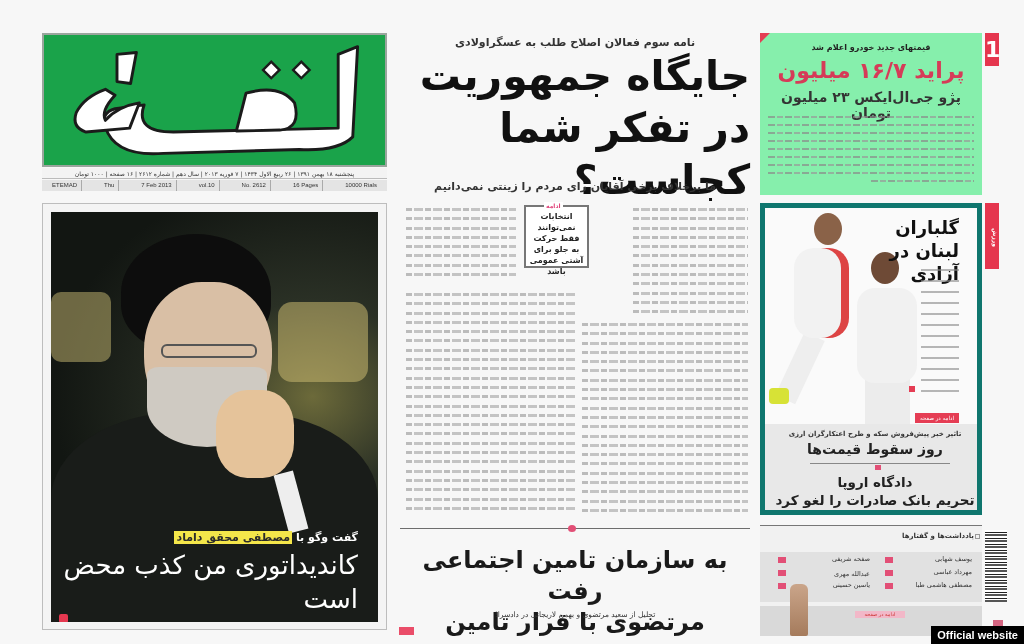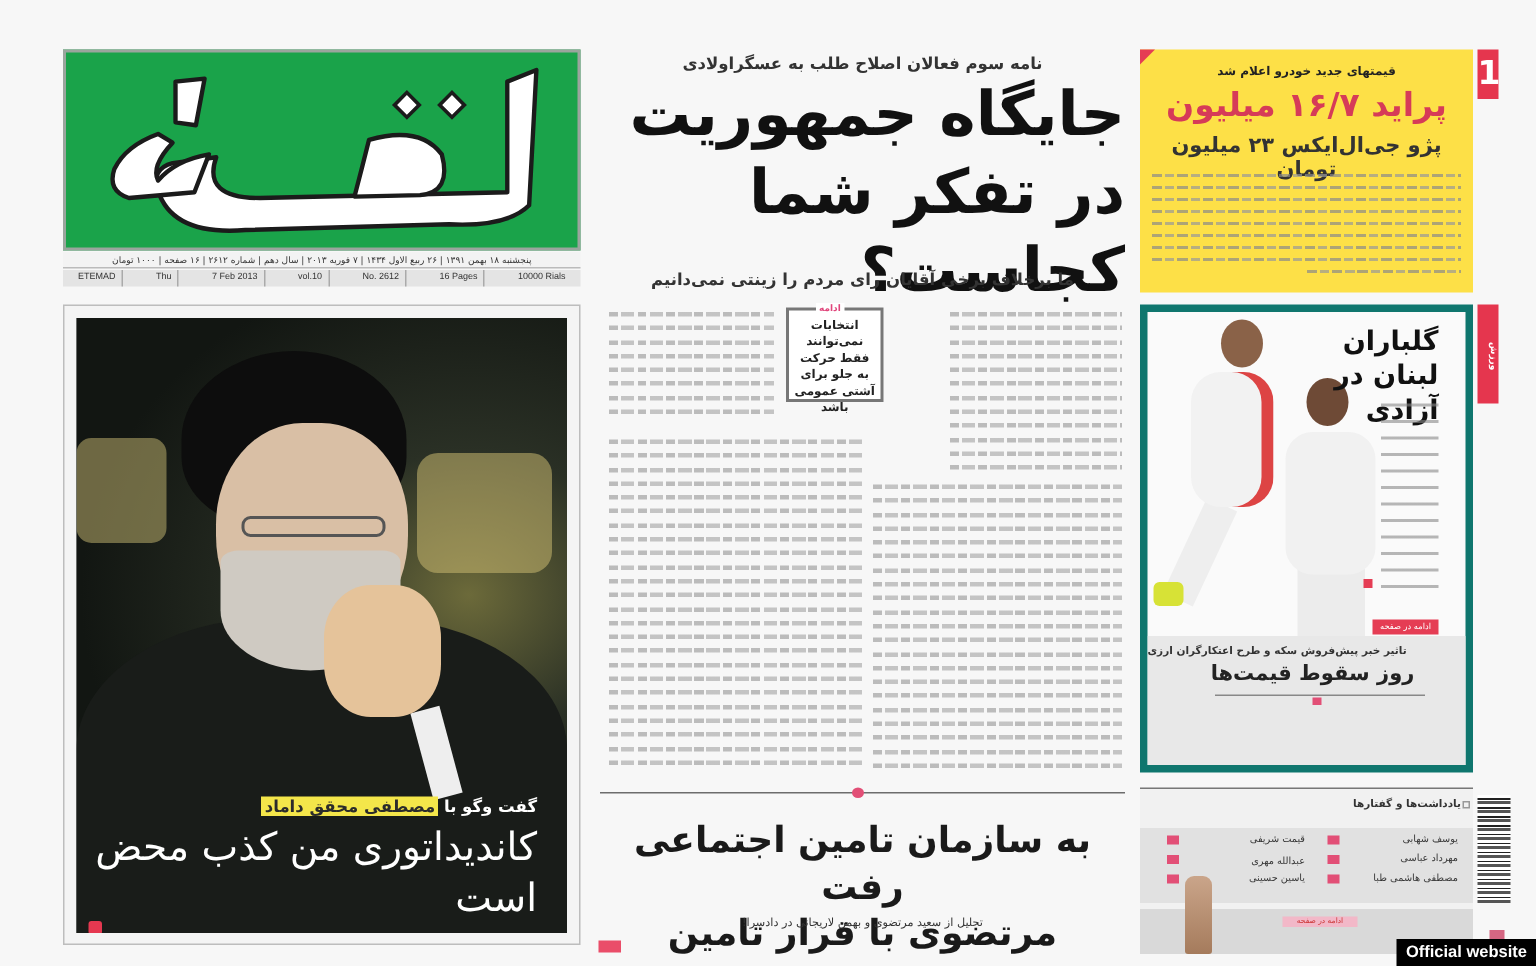--- a/index.html
+++ b/index.html
@@ -49,21 +49,21 @@
   .quote-box .txt { font-size: 8px; line-height: 11px; font-weight: bold; color: #222; }
 
   .rule { position: absolute; height: 1px; background: #6d6d6d; }
   .rule-dot { position: absolute; width: 8px; height: 7px; background: #e24f76; border-radius: 50%; }
 
   .bottom-headline { position: absolute; left: 400px; top: 545px; width: 350px; text-align: center; font-size: 24px; line-height: 31px; font-weight: bold; color: #1a1a1a; direction: rtl; }
   .bottom-sub { position: absolute; left: 405px; top: 610px; width: 340px; text-align: center; font-size: 7.5px; color: #333; direction: rtl; }
   .bottom-marker { position: absolute; left: 399px; top: 627px; width: 15px; height: 8px; background: #ea4d69; }
 
   
-  .r-box1 { position: absolute; left: 760px; top: 33px; width: 222px; height: 162px; background: #fde047; }
+  .r-box1 { position: absolute; left: 760px; top: 33px; width: 222px; height: 162px; background: #86efac; }
   .r-box1 .corner { position: absolute; left: 0; top: 0; width: 0; height: 0; border-top: 10px solid #e53d54; border-right: 10px solid transparent; }
   .r-kicker { position: absolute; left: 0; top: 10px; width: 222px; text-align: center; font-size: 8px; font-weight: bold; color: #222; direction: rtl; }
   .r-headline { position: absolute; left: 0; top: 24px; width: 222px; text-align: center; font-size: 22px; font-weight: bold; color: #d63b58; direction: rtl; line-height: 28px; }
   .r-sub { position: absolute; left: 0; top: 56px; width: 222px; text-align: center; font-size: 14px; font-weight: bold; color: #333; direction: rtl; }
   .r-body { position: absolute; left: 8px; top: 80px; width: 206px; height: 72px; }
   .r-body .ln { display: block; height: 8px; background: repeating-linear-gradient(90deg, #8a8a8a 0 7px, transparent 7px 9px, #999 9px 15px, transparent 15px 17px); background-size: 100% 2px; background-position: 0 3px; background-repeat: no-repeat; opacity: .7; }
 
   .page-badge { position: absolute; width: 14px; background: #e5364e; color: #fff; font-weight: bold; text-align: center; }
   .badge-1 { left: 985px; top: 33px; height: 33px; font-size: 22px; line-height: 33px; }
   .badge-2 { left: 985px; top: 203px; height: 66px; font-size: 6px; writing-mode: vertical-rl; padding-top: 3px; }
@@ -79,21 +79,21 @@
   .p2-body { position: absolute; left: 12px; top: 40px; width: 60px; height: 95px; background: #f1f1f1; border-radius: 18px; }
   .p2-legs { position: absolute; left: 20px; top: 130px; width: 45px; height: 60px; background: #ececec; }
   .p2-socks { position: absolute; left: 18px; top: 180px; width: 48px; height: 20px; background: #2d9a4f; }
   .r2-headline { position: absolute; right: 18px; top: 8px; width: 100px; text-align: right; font-size: 18px; line-height: 23px; font-weight: bold; color: #111; direction: rtl; }
   .r2-body { position: absolute; right: 18px; top: 56px; width: 42px; }
   .r2-body .ln { display: block; height: 11px; background: linear-gradient(90deg, transparent 0 4px, #888 4px 100%); background-size: 100% 2px; background-position: 0 5px; background-repeat: no-repeat; opacity: .6; }
   .r2-more { position: absolute; right: 18px; top: 205px; width: 44px; height: 10px; background: #e53d54; font-size: 5.5px; color: #fff; text-align: center; line-height: 10px; direction: rtl; }
   .r2-tiny-square { position: absolute; right: 62px; top: 178px; width: 6px; height: 6px; background: #e53d54; }
 
   .r2-sub-area { position: absolute; left: 0; top: 216px; width: 220px; height: 95px; background: #e8e8e8; }
-  .r2-k1 { position: absolute; left: 0; top: 6px; width: 220px; text-align: left; font-size: 7px; font-weight: bold; color: #333; direction: rtl; }
+  .r2-k1 { position: absolute; left: 0; top: 6px; width: 220px; text-align: center; font-size: 7px; font-weight: bold; color: #333; direction: rtl; }
   .r2-h1 { position: absolute; left: 0; top: 17px; width: 220px; text-align: center; font-size: 14px; font-weight: bold; color: #222; direction: rtl; }
   .r2-divider { position: absolute; left: 45px; top: 39px; width: 140px; height: 1px; background: #888; }
   .r2-dot { position: absolute; left: 110px; top: 41px; width: 6px; height: 5px; background: #e24f76; }
   .r2-h2 { position: absolute; left: 0; top: 49px; width: 220px; text-align: center; font-size: 13.5px; line-height: 18px; font-weight: bold; color: #222; direction: rtl; }
   .r2-dot2 { position: absolute; left: 110px; top: 88px; width: 6px; height: 5px; background: #e24f76; }
 
   .r-box3 { position: absolute; left: 760px; top: 525px; width: 222px; height: 110px; background: #f1f1f1; border-top: 1px solid #777; }
   .r3-title { position: absolute; right: 8px; top: 6px; font-size: 7px; font-weight: bold; color: #333; direction: rtl; }
   .r3-title-icon { position: absolute; right: 2px; top: 8px; width: 5px; height: 5px; border: 1px solid #999; }
   .r3-list { position: absolute; left: 0; top: 26px; width: 222px; height: 50px; background: #e1e1e1; }
@@ -305,35 +305,39 @@
       <span class="ln"></span>
   </div>
   <div class="r2-tiny-square"></div>
   <div class="r2-more">ادامه در صفحه</div>
 
   <div class="r2-sub-area">
     <div class="r2-k1">تاثیر خبر پیش‌فروش سکه و طرح اعتکارگران ارزی</div>
     <div class="r2-h1">روز سقوط قیمت‌ها</div>
     <div class="r2-divider"></div>
     <div class="r2-dot"></div>
+    <div class="r2-h2">
+      <div>دادگاه اروپا</div>
+      <div>تحریم بانک صادرات را لغو کرد</div>
+    </div>
     <div class="r2-dot2"></div>
   </div>
 </div>
 
 <div class="r-box3">
   <div class="r3-title-icon"></div>
   <div class="r3-title">یادداشت‌ها و گفتارها</div>
   <div class="r3-list">
     <div class="r3-item" style="right:10px; top:3px;">یوسف شهابی</div>
     <div class="r3-item" style="right:10px; top:16px;">مهرداد عباسی</div>
     <div class="r3-item" style="right:10px; top:29px;">مصطفی هاشمی طبا</div>
     <div class="r3-pink" style="left:125px; top:5px;"></div>
     <div class="r3-pink" style="left:125px; top:18px;"></div>
     <div class="r3-pink" style="left:125px; top:31px;"></div>
-    <div class="r3-item" style="right:112px; top:3px;">قیمت شریفی</div>
+    <div class="r3-item" style="right:112px; top:3px;">صفحه شریفی</div>
     <div class="r3-item" style="right:112px; top:18px;">عبدالله مهری</div>
     <div class="r3-item" style="right:112px; top:29px;">یاسین حسینی</div>
     <div class="r3-pink" style="left:18px; top:5px;"></div>
     <div class="r3-pink" style="left:18px; top:18px;"></div>
     <div class="r3-pink" style="left:18px; top:31px;"></div>
   </div>
   <div class="r3-bottom">
     <div class="r3-pill">ادامه در صفحه</div>
   </div>
   <div class="r3-figure"></div>

